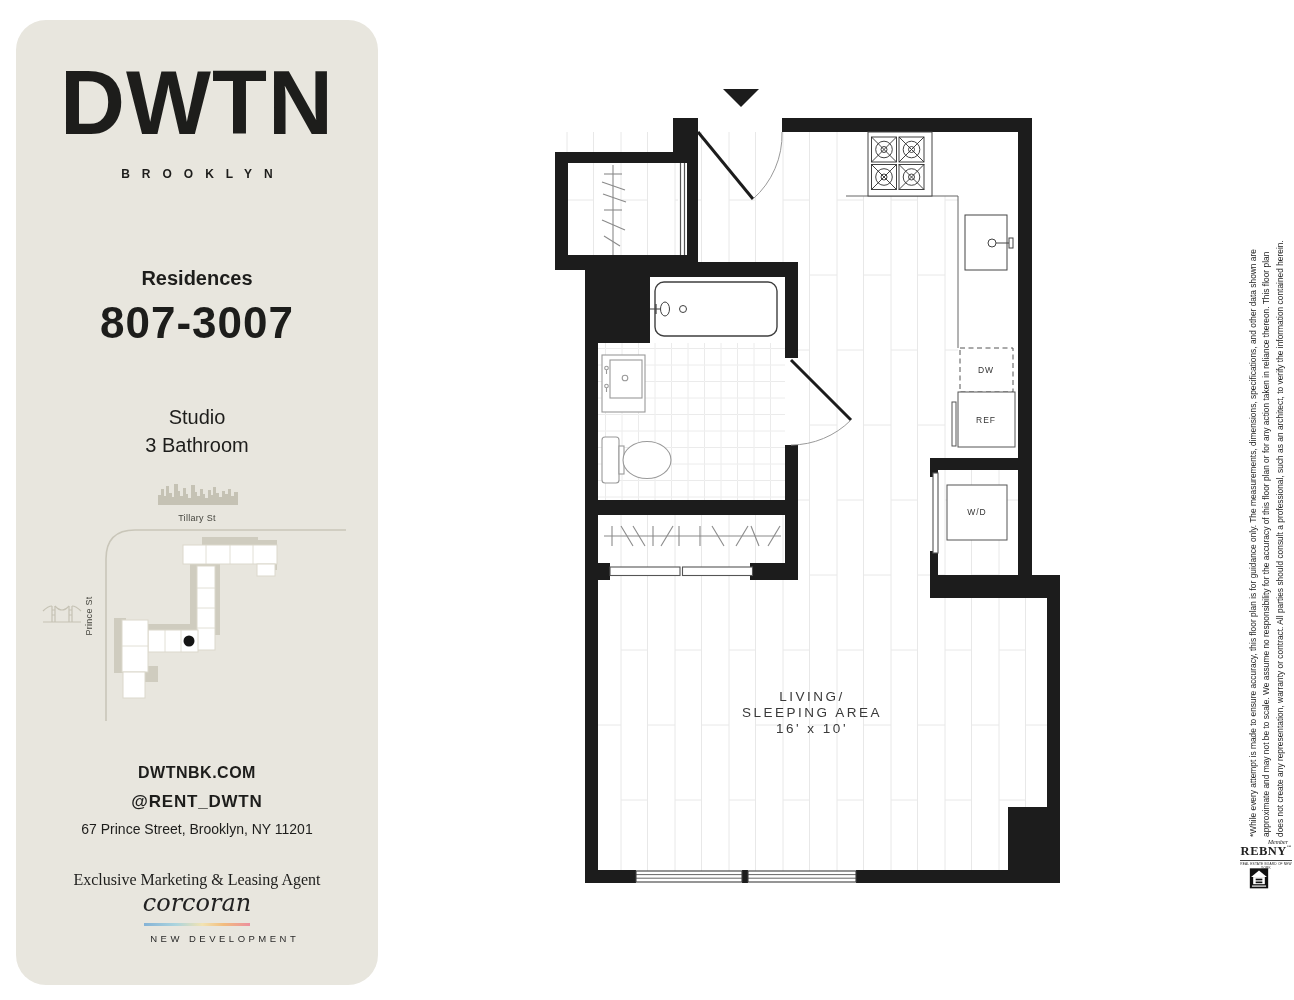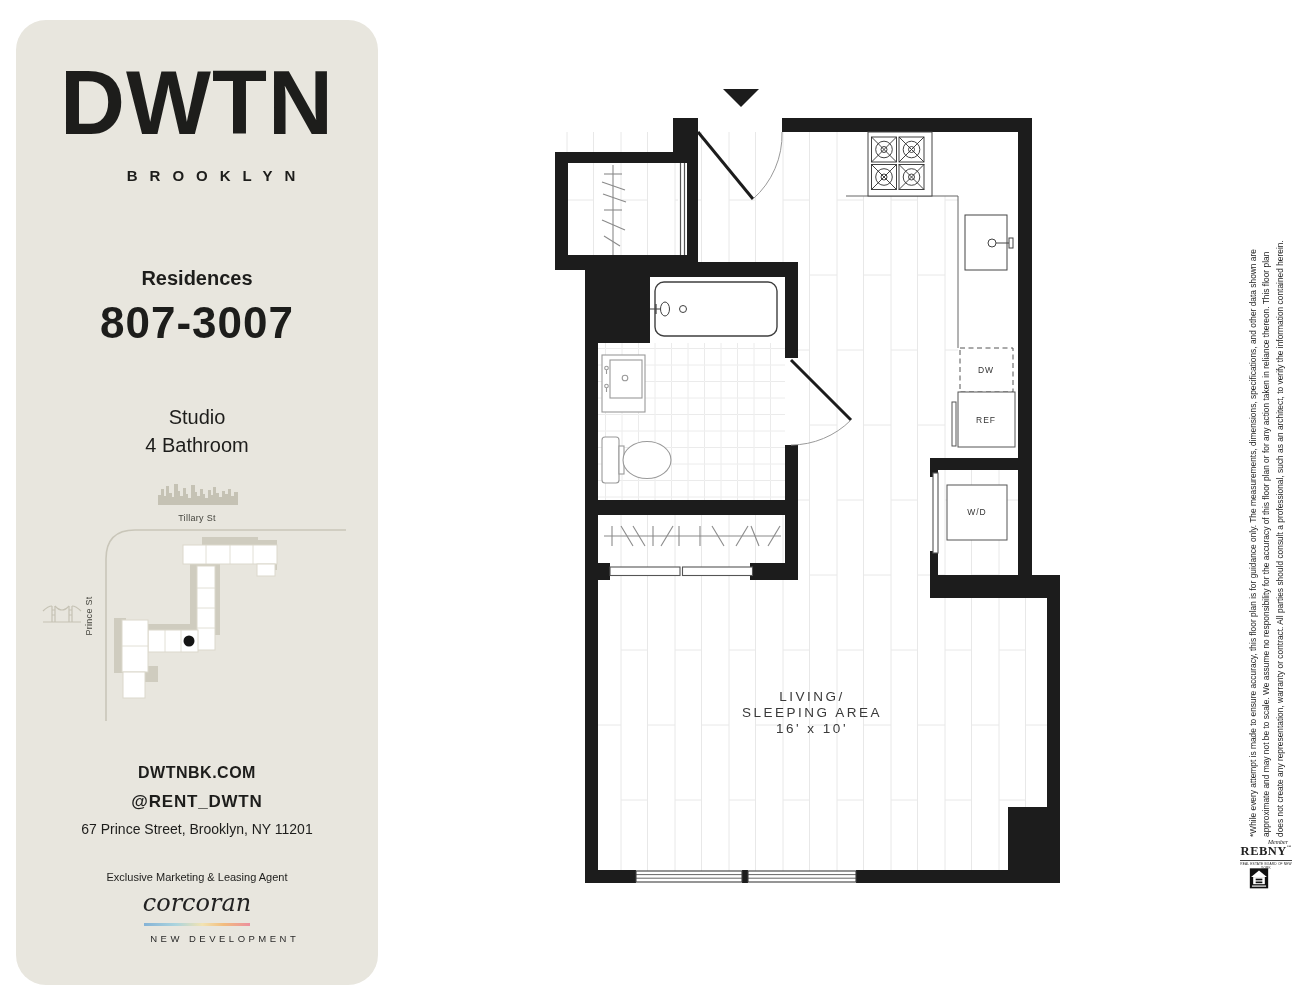--- a/index.html
+++ b/index.html
@@ -4,32 +4,32 @@
 <style>
   html,body{margin:0;padding:0;background:#ffffff;}
   .page{position:relative;width:1294px;height:1000px;background:#fff;overflow:hidden;
         font-family:"Liberation Sans",sans-serif;color:#1d1d1b;padding-left:42px;}
 
   
   .card{position:absolute;left:16px;top:20px;width:362px;height:965px;
         background:#e8e6de;border-radius:30px;}
   .card .ctr{position:absolute;left:0;width:100%;text-align:center;}
   .brand-logo{top:38px;font-size:90px;font-weight:700;letter-spacing:1px;line-height:1;color:#1d1d1b;}
-  .brand-sub{top:147px;font-size:15px;font-weight:600;letter-spacing:12px;padding-left:12px;box-sizing:border-box;margin-left:14px;}
+  .brand-sub{top:147px;font-size:12px;font-weight:600;letter-spacing:12px;padding-left:12px;box-sizing:border-box;}
   .res-label{top:247px;font-size:20px;font-weight:700;}
   .res-range{top:278px;font-size:44px;font-weight:700;letter-spacing:1px;}
   .unit-type{top:386px;font-size:20px;}
   .unit-bath{top:414px;font-size:20px;}
   .map{position:absolute;left:24px;top:458px;width:320px;height:245px;}
   .map-lbl{font-size:9px;fill:#45453e;text-anchor:middle;letter-spacing:.3px;
            font-family:"Liberation Sans",sans-serif;}
   .website{top:744px;font-size:16px;font-weight:700;letter-spacing:.5px;}
   .insta{top:772px;font-size:17px;font-weight:700;letter-spacing:.8px;}
   .address{top:801px;font-size:14px;}
-  .agent-heading{top:851px;font-size:11px;}
+  .agent-heading{top:851px;font-size:16px;font-family:Liberation Serif, serif;}
   .brokerage{top:869px;font-size:24px;font-family:"DejaVu Serif",serif;font-style:italic;color:#222;}
   .grad-bar{position:absolute;left:128px;top:903px;width:106px;height:2.5px;
             background:linear-gradient(90deg,#85b3d6 0%,#abd4de 30%,#f2e3b2 55%,#f2bd7e 75%,#ec8f9e 100%);}
   .brok-div{top:913px;font-size:9.5px;letter-spacing:3.5px;padding-left:3.5px;box-sizing:border-box;color:#2a2a2a;margin-left:26px;}
 
   
   .plan{position:absolute;left:540px;top:85px;width:530px;height:810px;}
   .plan text{font-family:"Liberation Sans",sans-serif;}
   .lbl{font-size:8.5px;letter-spacing:1px;fill:#333;text-anchor:middle;}
   .room{font-size:13.5px;letter-spacing:2.5px;fill:#3a3a3a;text-anchor:middle;}
@@ -52,21 +52,21 @@
 <body>
 
 <div class="page">
 
   <aside class="card">
     <div class="ctr brand-logo">DWTN</div>
     <div class="ctr brand-sub">BROOKLYN</div>
     <div class="ctr res-label">Residences</div>
     <div class="ctr res-range">807-3007</div>
     <div class="ctr unit-type">Studio</div>
-    <div class="ctr unit-bath">4 Bathroom</div>
+    <div class="ctr unit-bath">3 Bathroom</div>
 
     <svg class="map" viewBox="0 0 320 245">
       <g transform="translate(118,2)">
         <path fill="#c5c2b4" d="M0 25V15H3V9H6V16H8V6H11V13H14V17H16V4H20V11H22V16H25V8H28V14H30V18H33V5H37V12H39V16H42V9H45V14H47V18H50V10H53V15H55V7H58V13H61V17H64V11H67V14H70V9H73V16H76V12H80V25Z"></path>
       </g>
       <text x="157" y="43" class="map-lbl">Tillary St</text>
       <path d="M306 52H95Q66 52 66 81V243" stroke="#c9c6b9" stroke-width="1.6" fill="none"></path>
       <text x="52" y="138" class="map-lbl" transform="rotate(-90 52 138)">Prince St</text>
       <g stroke="#c5c2b4" fill="none" stroke-width="1.2" transform="translate(3,120)">
         <path d="M0 24H38"></path>

